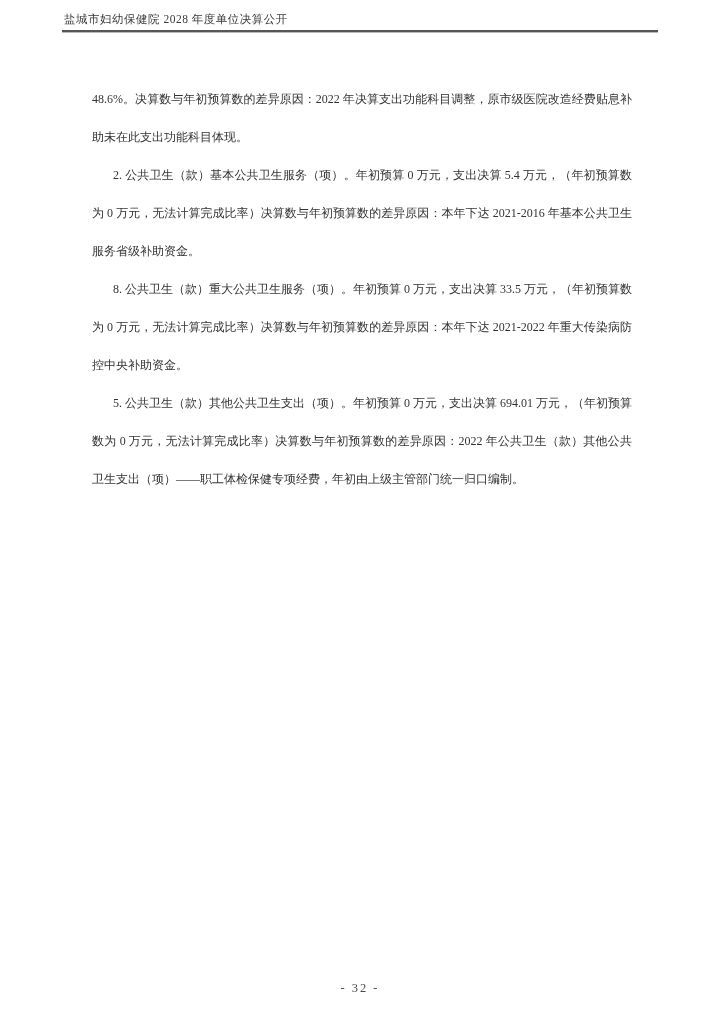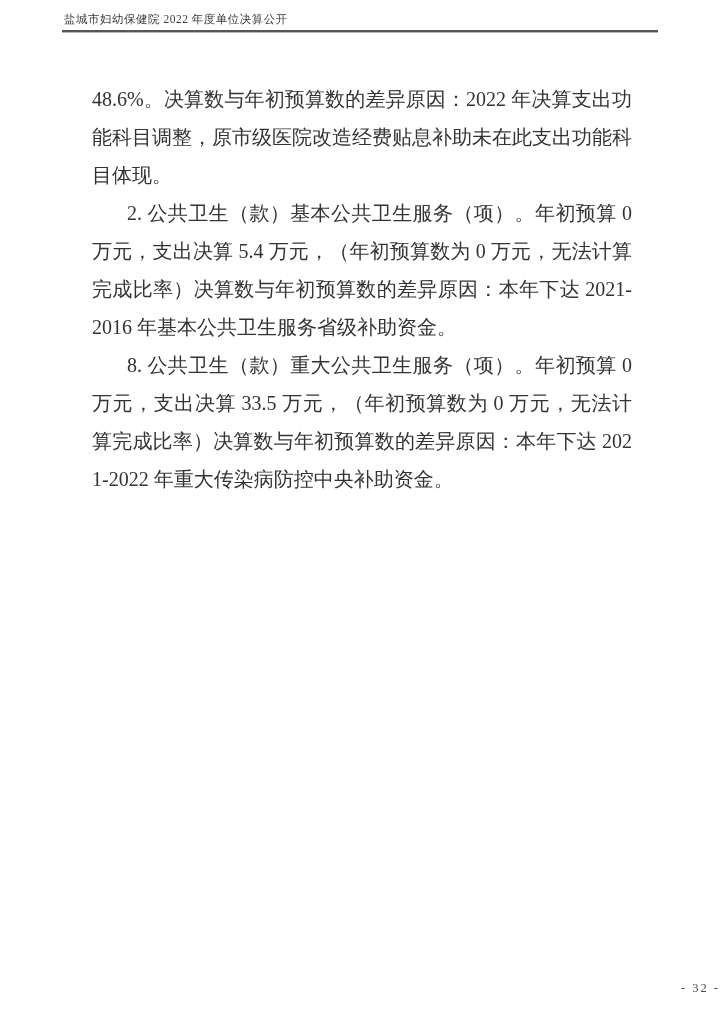--- a/index.html
+++ b/index.html
@@ -37,53 +37,54 @@
     height: 2px;
     background: #55565a;
     box-shadow: 0 1px 0 #b9babc;
   }
   .document-body {
     position: absolute;
     left: 92px;
     top: 80px;
     width: 540px;
     color: #333333;
-    font-size: 20px;
+    font-size: 12px;
     line-height: 38px;
     text-align: justify;
     text-justify: inter-character;
   }
   .document-body p {
     word-break: break-all;
   }
   .document-body p.indent {
     text-indent: 1.75em;
   }
   .page-footer {
     position: absolute;
     left: 0;
     bottom: 22px;
     width: 100%;
-    text-align: right;
+    text-align: center;
     font-size: 12.5px;
     letter-spacing: 2px;
     color: #4a4a4a;
   }
 </style>
 </head>
 <body>
 
 <div class="page">
 
   <div class="page-header">
-    <div class="header-title">盐城市妇幼保健院 2022 年度单位决算公开</div>
+    <div class="header-title">盐城市妇幼保健院 2028 年度单位决算公开</div>
     <div class="header-rule"></div>
   </div>
 
   <div class="document-body">
     <p>48.6%。决算数与年初预算数的差异原因：2022 年决算支出功能科目调整，原市级医院改造经费贴息补助未在此支出功能科目体现。</p>
     <p class="indent">2. 公共卫生（款）基本公共卫生服务（项）。年初预算 0 万元，支出决算 5.4 万元，（年初预算数为 0 万元，无法计算完成比率）决算数与年初预算数的差异原因：本年下达 2021-2016 年基本公共卫生服务省级补助资金。</p>
     <p class="indent">8. 公共卫生（款）重大公共卫生服务（项）。年初预算 0 万元，支出决算 33.5 万元，（年初预算数为 0 万元，无法计算完成比率）决算数与年初预算数的差异原因：本年下达 2021-2022 年重大传染病防控中央补助资金。</p>
+    <p class="indent">5. 公共卫生（款）其他公共卫生支出（项）。年初预算 0 万元，支出决算 694.01 万元，（年初预算数为 0 万元，无法计算完成比率）决算数与年初预算数的差异原因：2022 年公共卫生（款）其他公共卫生支出（项）——职工体检保健专项经费，年初由上级主管部门统一归口编制。</p>
   </div>
 
   <div class="page-footer">- 32 -</div>
 
 </div>
 
 </body></html>

